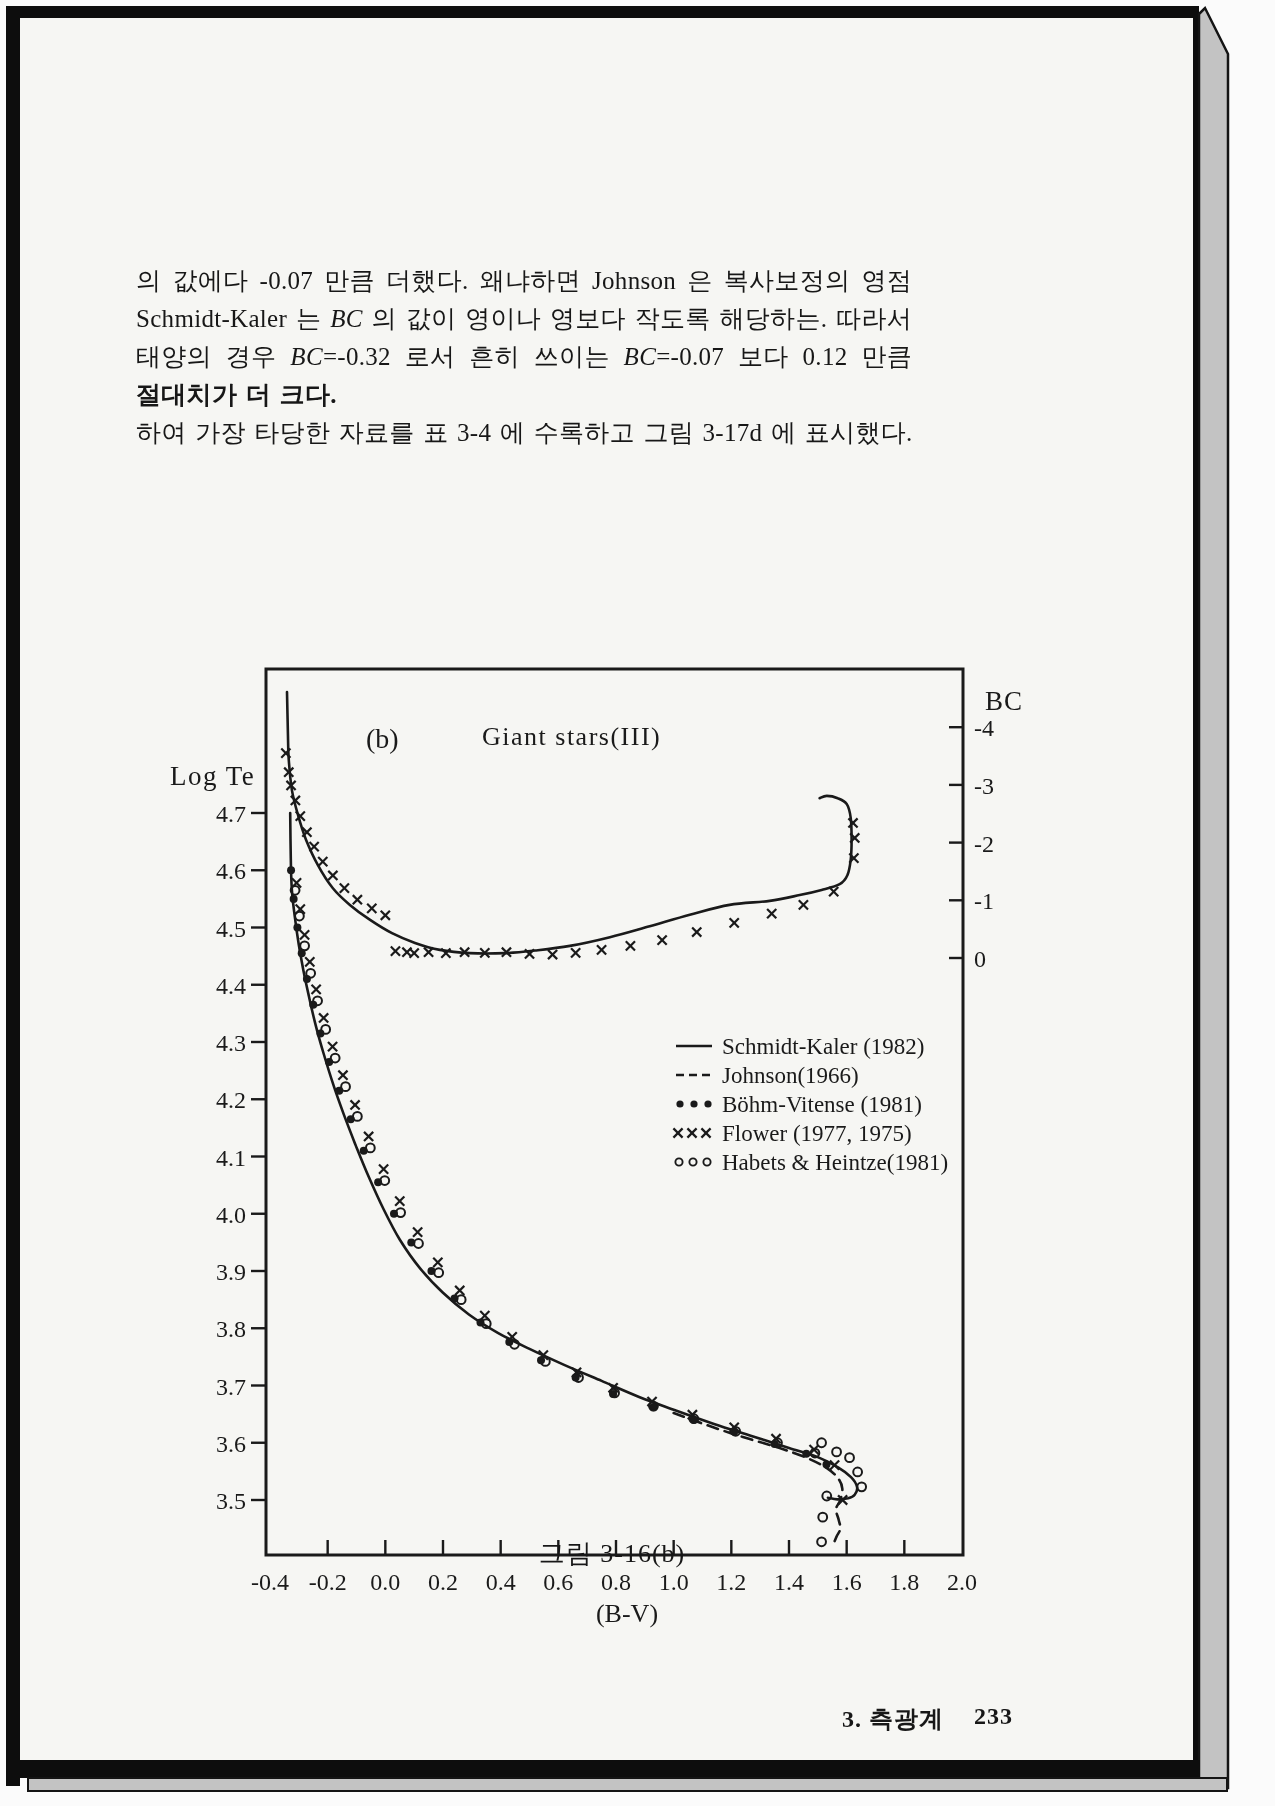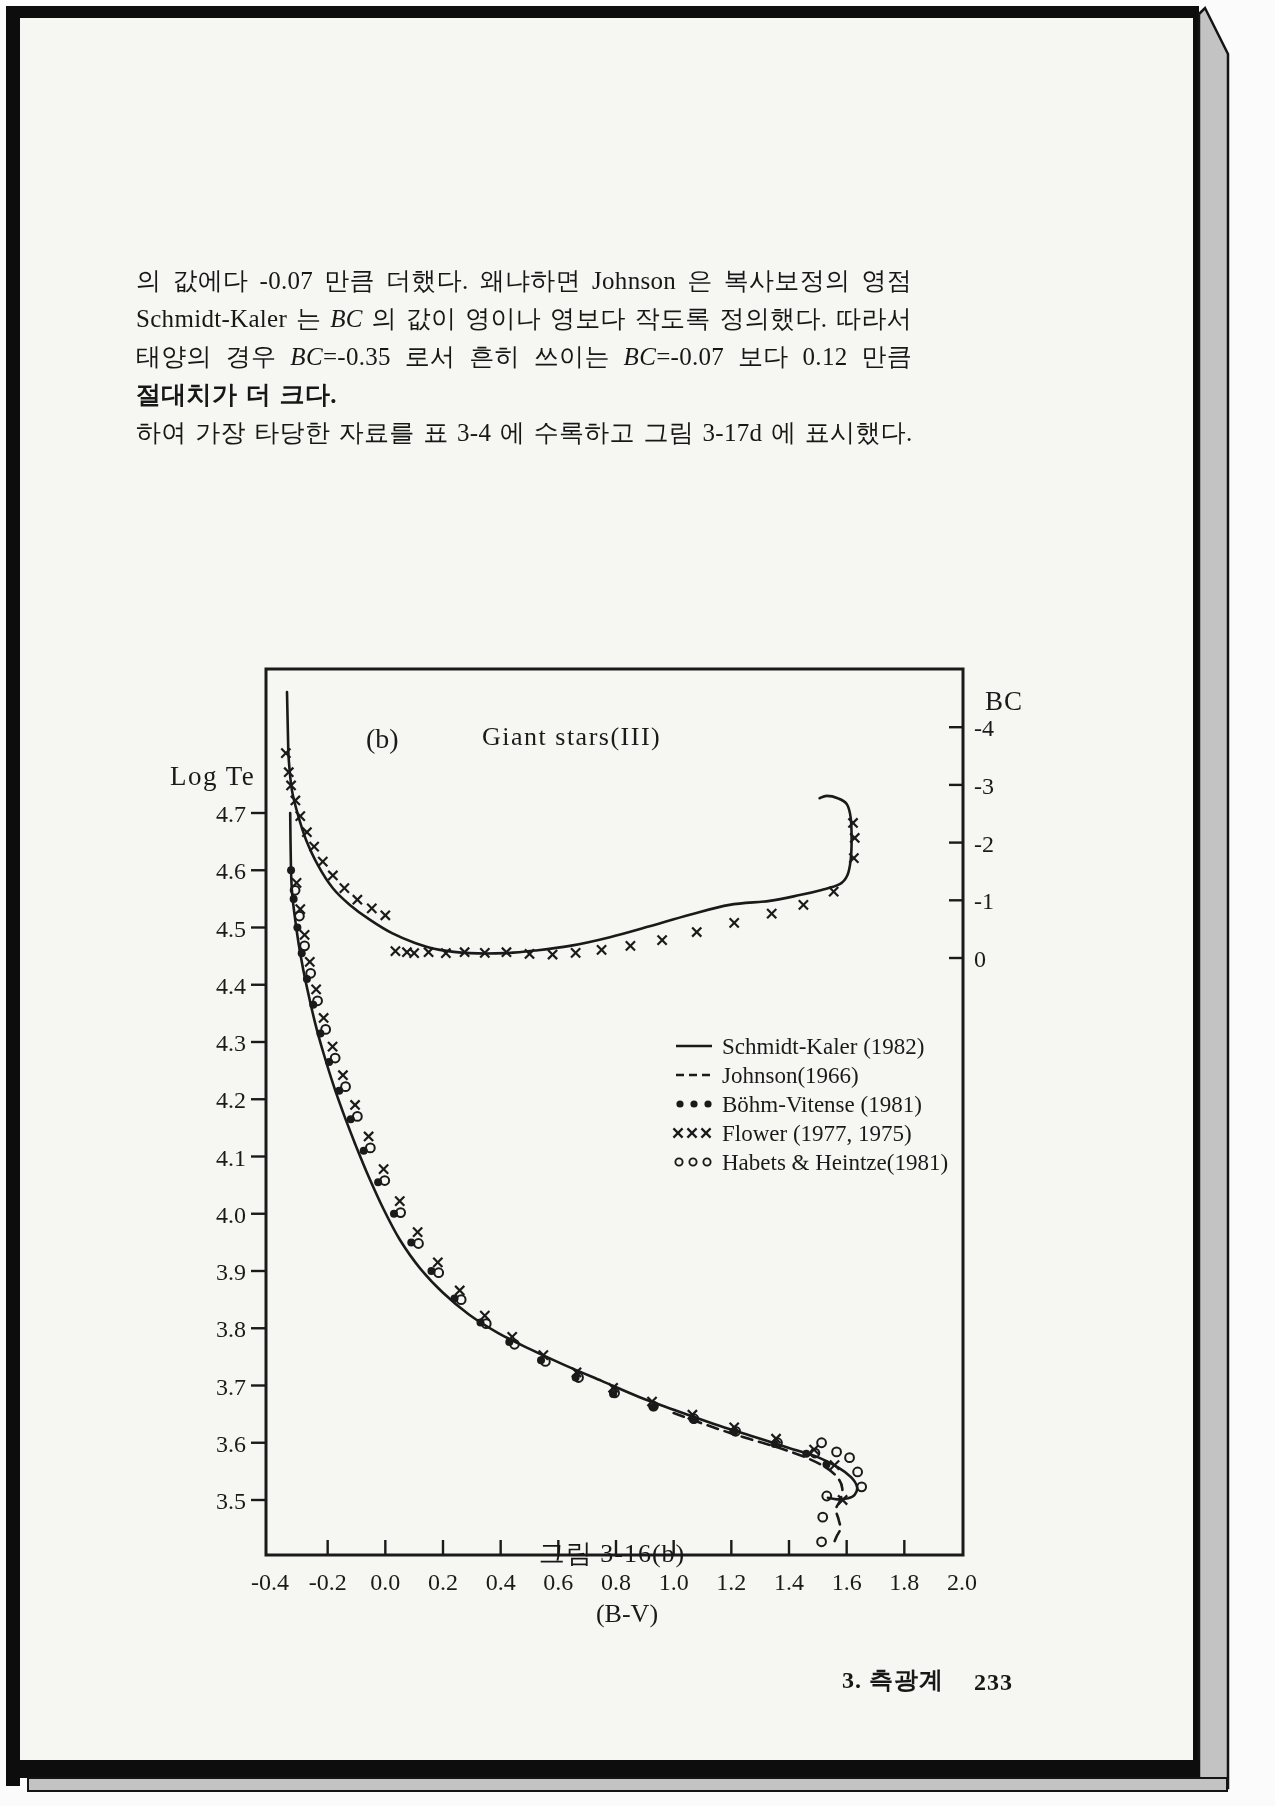--- a/index.html
+++ b/index.html
@@ -20,43 +20,43 @@
   .pline{height:38px;text-align:justify;text-align-last:justify;white-space:nowrap;}
   .pline.short{text-align-last:left;font-weight:bold;}
   .pline.indent{padding-left:28px;}
   .pline i{font-style:italic;}
   .figure-svg{position:absolute;left:130px;top:570px;}
   .fig-caption{
     position:absolute;left:362px;top:1536px;width:500px;text-align:center;
     font-size:26px;font-weight:400;letter-spacing:1px;
   }
   .page-footer{
-    position:absolute;left:842px;top:1664px;display:flex;gap:30px;
-    font-size:24px;font-weight:600;letter-spacing:1px;align-items:flex-end;
+    position:absolute;left:842px;top:1703px;display:flex;gap:30px;
+    font-size:24px;font-weight:600;letter-spacing:1px;
   }
 </style>
 </head>
 <body>
 
 <div class="page"></div>
 
 <svg class="frame-svg" width="1275" height="1806" viewBox="0 0 1275 1806">
   <rect x="6" y="6" width="14" height="1780" fill="#0d0d0d"></rect>
   <rect x="6" y="6" width="1193" height="12" fill="#0d0d0d"></rect>
   <rect x="1193" y="10" width="6" height="1772" fill="#0d0d0d"></rect>
   <polygon points="1199,14 1205,8 1228,54 1228,1788 1199,1788" fill="#c3c3c3" stroke="#141414" stroke-width="2.5"></polygon>
   <rect x="6" y="1760" width="1194" height="18" fill="#0d0d0d"></rect>
   <rect x="28" y="1778" width="1199" height="13" fill="#c3c3c3" stroke="#141414" stroke-width="2"></rect>
 </svg>
 
 <div class="content">
   <div class="bodytext" id="bodytext">
       <div class="pline"><span>의 값에다  -0.07 만큼 더했다.  왜냐하면  Johnson 은 복사보정의  영점</span></div>
-      <div class="pline"><span>Schmidt-Kaler 는  </span><i>BC</i><span> 의  값이  영이나  영보다  작도록  정의했다.  따라서</span></div>
-      <div class="pline"><span>태양의  경우  </span><i>BC</i><span>=-0.35 로서  흔히  쓰이는  </span><i>BC</i><span>=-0.07 보다  0.12 만큼</span></div>
+      <div class="pline"><span>Schmidt-Kaler 는  </span><i>BC</i><span> 의  값이  영이나  영보다  작도록  해당하는.  따라서</span></div>
+      <div class="pline"><span>태양의  경우  </span><i>BC</i><span>=-0.32 로서  흔히  쓰이는  </span><i>BC</i><span>=-0.07 보다  0.12 만큼</span></div>
       <div class="pline short"><span>절대치가  더  크다.</span></div>
       <div class="pline"><span>하여  가장  타당한  자료를  표  3-4 에  수록하고  그림  3-17d 에  표시했다.</span></div>
     </div>
 
   <svg class="figure-svg" width="940" height="1125" viewBox="130 570 940 1125" id="figsvg">
       <g>
         <rect x="266" y="669" width="697" height="886" fill="none" stroke="#1a1a1a" stroke-width="3"></rect>
       </g>
       <g>
         <text x="270" y="1590" font-size="24" text-anchor="middle" font-family="&quot;Liberation Serif&quot;, serif" fill="#1a1a1a">-0.4</text>

